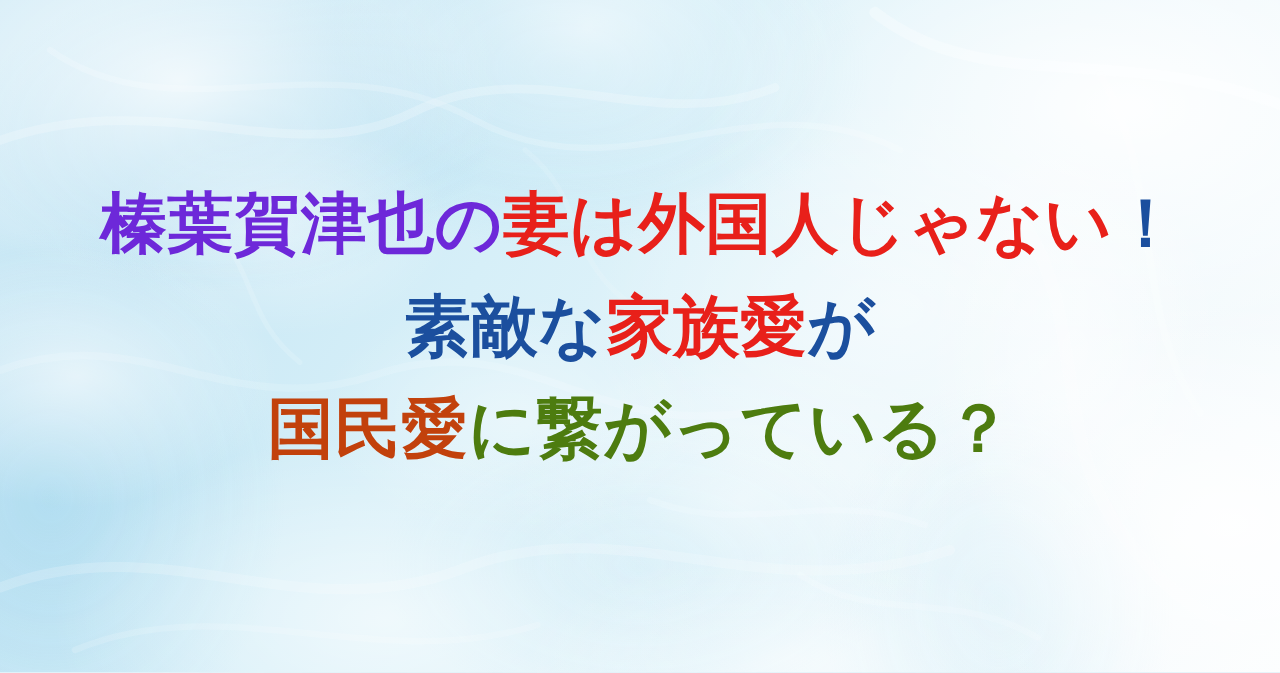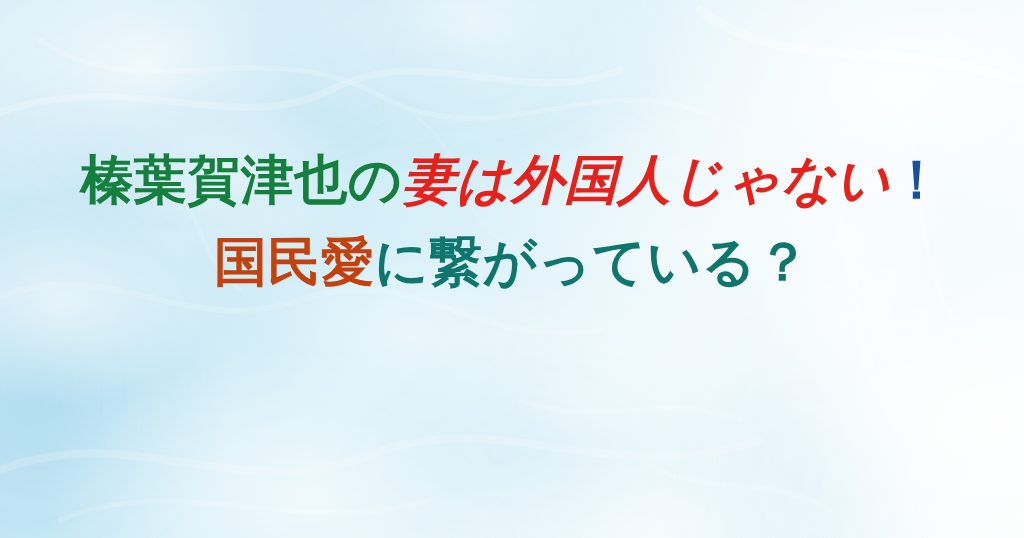--- a/index.html
+++ b/index.html
@@ -119,20 +119,21 @@
         <path d="M520,400 C600,430 660,390 740,420" stroke-width="5" opacity="0.24"></path>
         <path d="M150,160 C210,210 190,250 240,290" stroke-width="4" opacity="0.26"></path>
         <path d="M420,120 C470,160 450,200 500,240" stroke-width="4" opacity="0.20"></path>
         <path d="M640,460 C700,500 760,470 830,510" stroke-width="5" opacity="0.26"></path>
       </g>
     </svg>
   </div>
 
   <div class="headline">
 
-    <span class="line"><span class="seg-blue" style="color: #15803d;">榛葉賀津也の</span><span class="seg-red" style="color: rgb(232, 32, 26); font-style: italic;">妻は外国人じゃない</span><span class="seg-blue" style="color: rgb(27, 79, 158);">！</span></span>
+    <span class="line"><span class="seg-blue" style="color: #6d28d9;">榛葉賀津也の</span><span class="seg-red" style="color: rgb(232, 32, 26);">妻は外国人じゃない</span><span class="seg-blue" style="color: rgb(27, 79, 158);">！</span></span>
 
+    <span class="line"><span class="seg-blue" style="color: rgb(27, 79, 158);">素敵な</span><span class="seg-red" style="color: rgb(232, 32, 26);">家族愛</span><span class="seg-blue" style="color: rgb(27, 79, 158);">が</span></span>
 
-    <span class="line"><span class="seg-red" style="color: #c2410c;">国民愛</span><span class="seg-blue" style="color: #0f766e;">に繋がっている？</span></span>
+    <span class="line"><span class="seg-red" style="color: #c2410c;">国民愛</span><span class="seg-blue" style="color: #4d7c0f;">に繋がっている？</span></span>
 
   </div>
 
 </div>
 
 </body></html>

